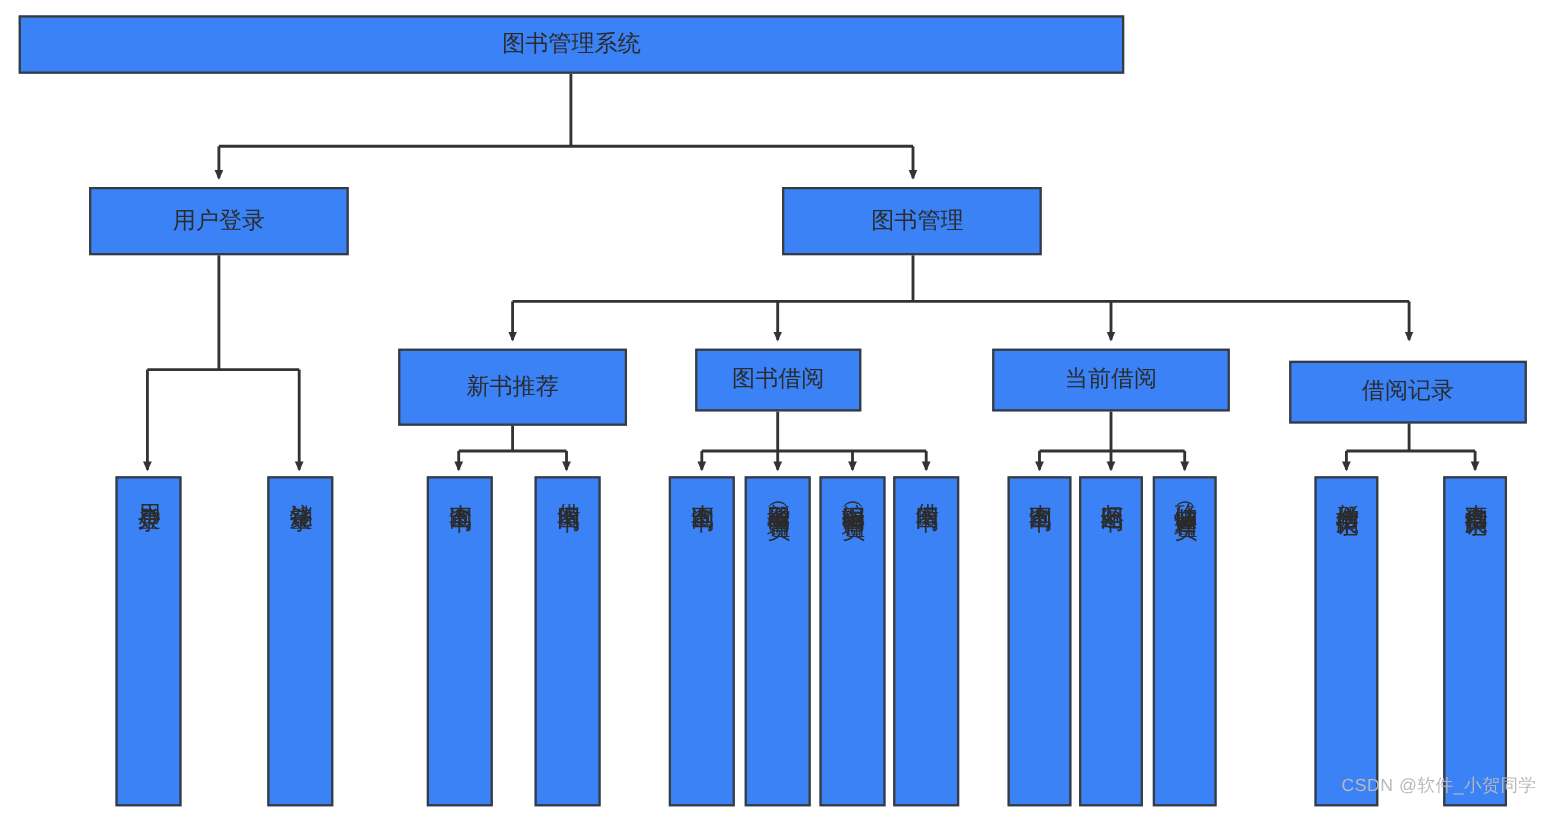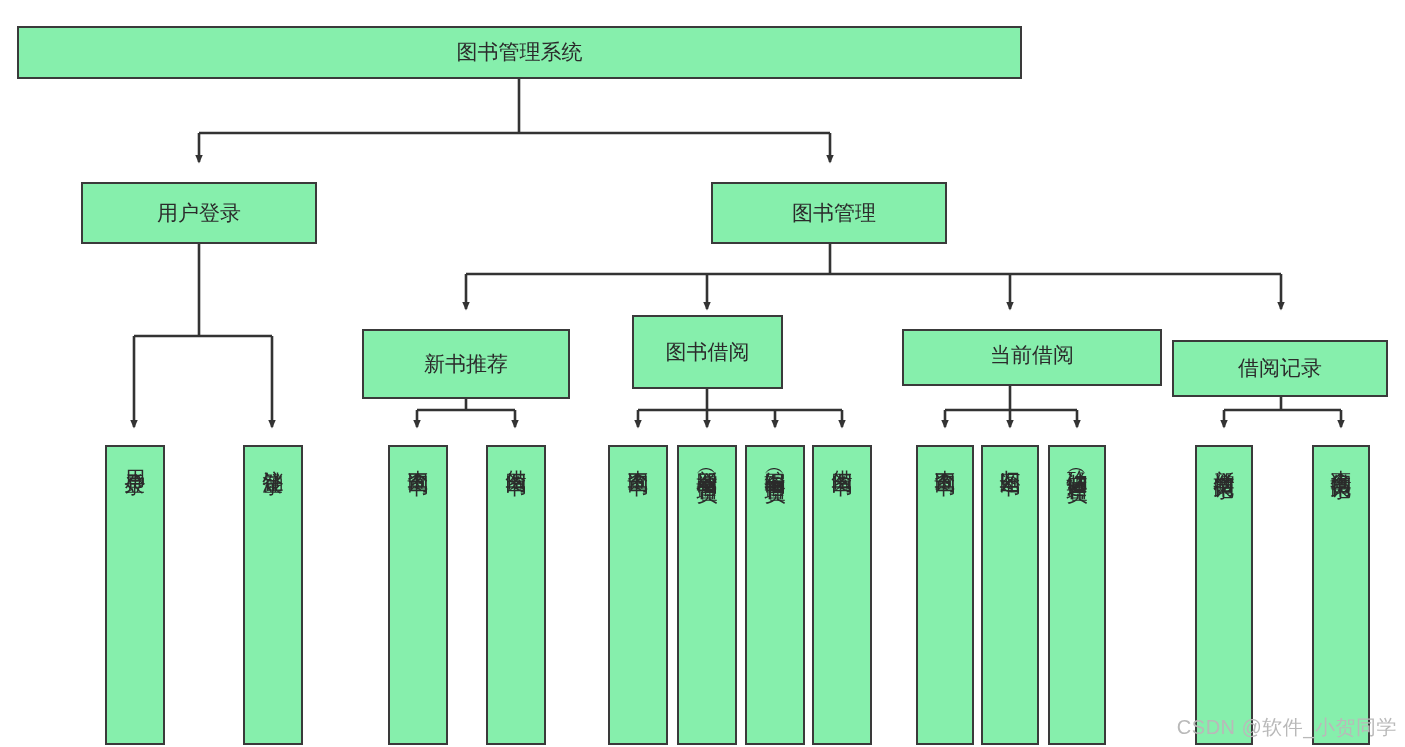--- a/index.html
+++ b/index.html
@@ -21,29 +21,28 @@
     position: absolute;
     left: 0;
     top: 0;
     width: 1405px;
     height: 747px;
     pointer-events: none;
   }
   .node {
     position: absolute;
     box-sizing: border-box;
-    background: #86efac;
+    background: #3b82f6;
     border: 2px solid #3a3a3a;
     display: flex;
     align-items: center;
     justify-content: center;
     color: #2b2b2b;
     line-height: 1.18;
     text-align: center;
-    margin-top: 12px;
   }
   .node .lbl {
     display: block;
     white-space: pre-line;
   }
   .h-node {
     font-size: 21px;
   }
   .v-node {
     font-size: 21px;
@@ -53,22 +52,22 @@
   }
   .v-node .lbl {
     writing-mode: vertical-rl;
     text-orientation: upright;
     letter-spacing: 2px;
     line-height: 1.05;
   }
   #watermark {
     position: absolute;
     right: 8px;
-    bottom: 6px;
-    font-size: 20px;
+    bottom: 22px;
+    font-size: 16px;
     color: #b9b9b9;
     letter-spacing: 0.5px;
     user-select: none;
   }
 </style>
 </head>
 <body>
 
 <div id="canvas">
 
@@ -129,24 +128,24 @@
   <div class="node h-node" style="left:81px; top:170px; width:236px; height:62px;">
     <span class="lbl">用户登录</span>
   </div>
   <div class="node h-node" style="left:711px; top:170px; width:236px; height:62px;padding-left:10px;">
     <span class="lbl">图书管理</span>
   </div>
 
   <div class="node h-node" style="left:362px; top:317px; width:208px; height:70px;">
     <span class="lbl">新书推荐</span>
   </div>
-  <div class="node h-node" style="left:632px; top:303px; width:151px; height:74px;justify-content:center;">
+  <div class="node h-node" style="left:632px; top:317px; width:151px; height:57px;justify-content:center;">
     <span class="lbl">图书借阅</span>
   </div>
-  <div class="node h-node" style="left:902px; top:317px; width:260px; height:57px;font-family:Liberation Mono, monospace;">
+  <div class="node h-node" style="left:902px; top:317px; width:216px; height:57px;">
     <span class="lbl">当前借阅</span>
   </div>
   <div class="node h-node" style="left:1172px; top:328px; width:216px; height:57px;">
     <span class="lbl">借阅记录</span>
   </div>
 
   <div class="node v-node" style="left:105px; top:433px; width:60px; height:300px;">
     <span class="lbl">用户登录</span>
   </div>
   <div class="node v-node" style="left:243px; top:433px; width:60px; height:300px;">

